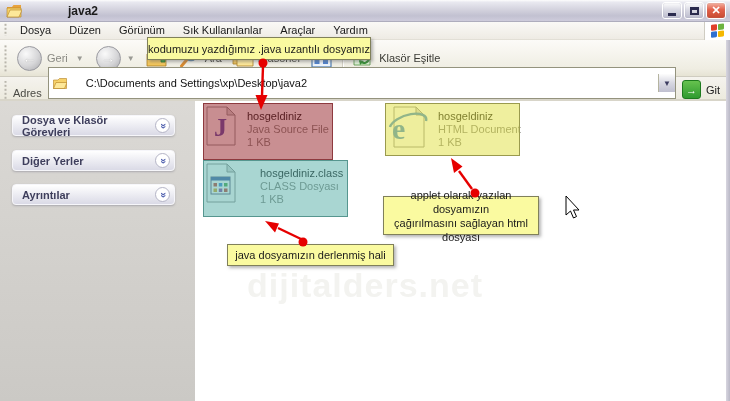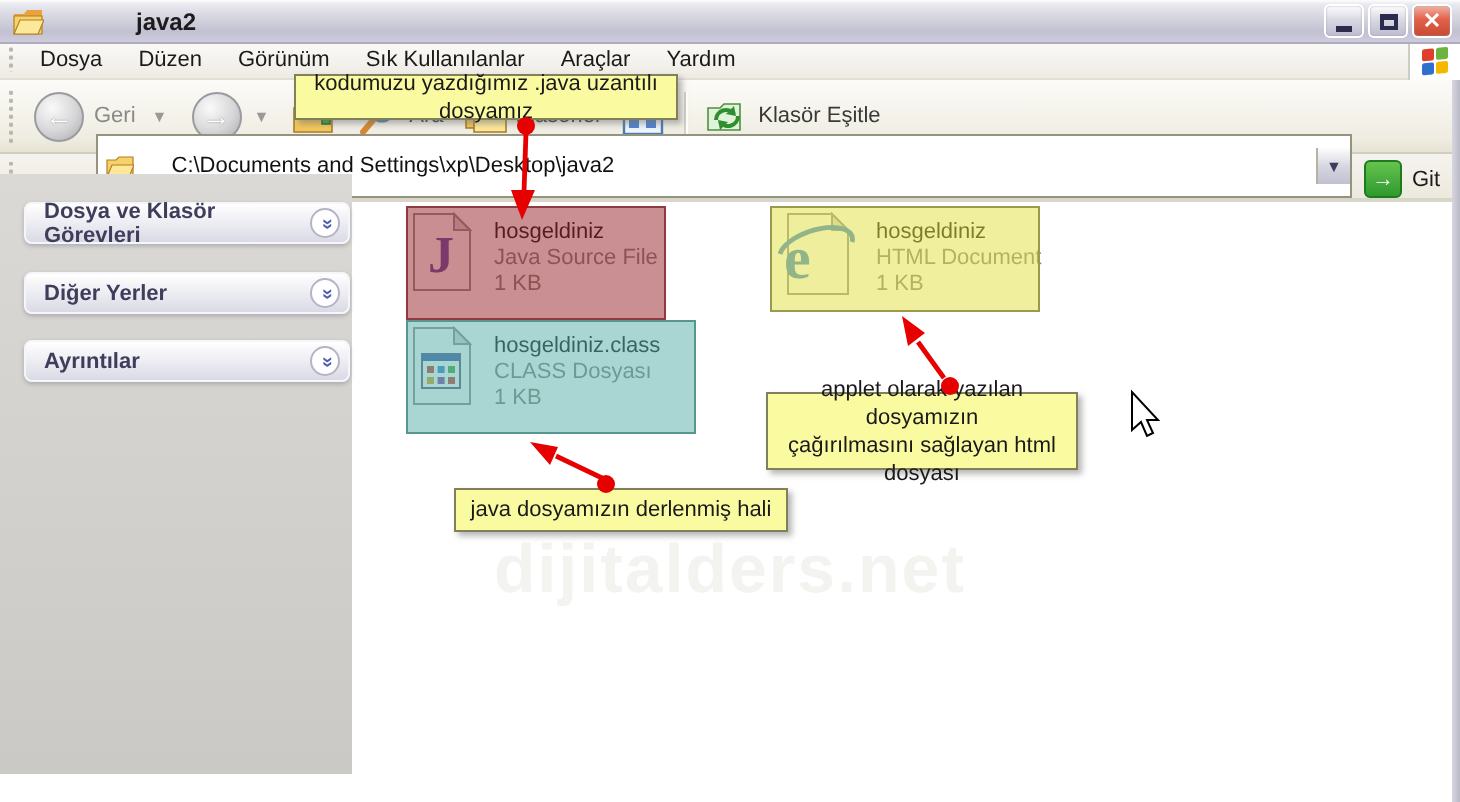--- a/index.html
+++ b/index.html
@@ -57,21 +57,21 @@
   .combo-folder { width:14px; height:11px; margin:0 4px; }
   .combo-path { flex:1; color:#111; border:none; outline:none; font:11px "Liberation Sans",sans-serif; background:transparent; }
   .combo-arrow { width:17px; height:18px; background:linear-gradient(180deg,#fdfdfd,#d7d7e1 50%,#c0c0d0);
     border-left:1px solid #b5b4a0; display:flex; align-items:center; justify-content:center; font-size:8px; color:#3c3c60; }
   .git-btn { display:flex; align-items:center; margin-right:10px; }
   .git-icon { width:19px; height:19px; border-radius:3px; background:linear-gradient(180deg,#66c24e,#2f9a2f);
     border:1px solid #1d7a1d; color:#fff; font-weight:bold; display:flex; align-items:center; justify-content:center; }
   .git-label { margin-left:5px; color:#1a1a1a; }
 
   
-  .sidebar { position:absolute; left:0; top:87px; width:176px; height:300px;
+  .sidebar { position:absolute; left:0; top:101px; width:195px; height:300px;
     background:linear-gradient(180deg,#dbd9d5,#cbc9c5); }
   .panel { position:absolute; left:12px; width:163px; height:21px; border-radius:4px;
     background:linear-gradient(180deg,#ffffff,#dadae6); border:1px solid #f6f6fa;
     box-shadow:0 1px 2px rgba(90,90,110,.35); display:flex; align-items:center; padding:0 4px 0 9px; }
   .panel-label { font-weight:bold; color:#3e3e5c; flex:1; }
   .chev-btn { width:15px; height:15px; border-radius:50%; background:#fff; border:1px solid #b4b4c6;
     color:#4f5fae; display:flex; align-items:center; justify-content:center; }
   .chev-btn span { display:inline-block; transform:rotate(90deg); font-size:10px; font-weight:bold; line-height:1; }
   .content { position:absolute; left:195px; top:101px; width:531px; height:300px; background:#fff; }
   .win-right-border { position:absolute; right:0; top:40px; width:4px; height:361px;
@@ -235,21 +235,21 @@
       <path d="M22 1 L22 9 L30 9 Z" fill="#d8d8d8" stroke="#8a8a8a" stroke-width="1"></path>
       <text x="9" y="30" font-family="Liberation Serif, serif" font-size="26" font-weight="bold" fill="#5140a8">J</text>
     </svg>
     <div class="txt">
       <div class="f-name">hosgeldiniz</div>
       <div class="f-meta">Java Source File</div>
       <div class="f-meta">1 KB</div>
     </div>
   </div>
 
-  <div class="tile" style="left:205px; top:163px;">
+  <div class="tile" style="left:205px; top:163px;gap:13px;">
     <svg width="32" height="40" viewBox="0 0 32 40" class="page-icon">
       <path d="M2 1 L22 1 L30 9 L30 39 L2 39 Z" fill="#fdfdfd" stroke="#8a8a8a" stroke-width="1"></path>
       <path d="M22 1 L22 9 L30 9 Z" fill="#d8d8d8" stroke="#8a8a8a" stroke-width="1"></path>
       <rect x="6" y="14" width="19" height="17" fill="#fff" stroke="#55557a" stroke-width="1"></rect>
       <rect x="6" y="14" width="19" height="3.5" fill="#3a55a0"></rect>
       <rect x="8.5" y="20" width="3.5" height="3.5" fill="#c03a2a"></rect>
         <rect x="13.8" y="20" width="3.5" height="3.5" fill="#2f7fd0"></rect>
         <rect x="19" y="20" width="3.5" height="3.5" fill="#3fa03f"></rect>
       <rect x="8.5" y="25.5" width="3.5" height="3.5" fill="#d0a020"></rect>
         <rect x="13.8" y="25.5" width="3.5" height="3.5" fill="#8040a0"></rect>
@@ -273,21 +273,21 @@
       <div class="f-name">hosgeldiniz</div>
       <div class="f-meta">HTML Document</div>
       <div class="f-meta">1 KB</div>
     </div>
   </div>
 
   <div class="overlay ov-red" style="left:203px; top:103px; width:130px; height:57px;"></div>
   <div class="overlay ov-teal" style="left:203px; top:160px; width:145px; height:57px;"></div>
   <div class="overlay ov-yel" style="left:385px; top:103px; width:135px; height:53px;"></div>
 
-  <div class="note" style="left:147px; top:37px; width:192px; height:23px;">
+  <div class="note" style="left:147px; top:37px; width:224px; height:23px;">
     <span>kodumuzu yazdığımız .java uzantılı dosyamız</span>
   </div>
   <div class="note" style="left:227px; top:244px; width:167px; height:22px;">
     <span>java dosyamızın derlenmiş hali</span>
   </div>
   <div class="note" style="left:383px; top:196px; width:156px; height:39px;">
     <span>applet olarak yazılan dosyamızın</span>
     <span>çağırılmasını sağlayan html dosyası</span>
   </div>
 

